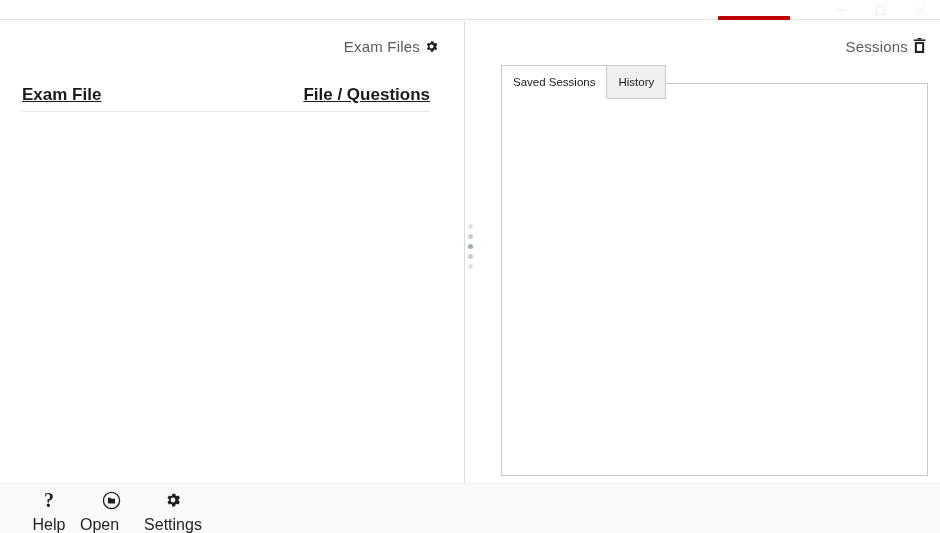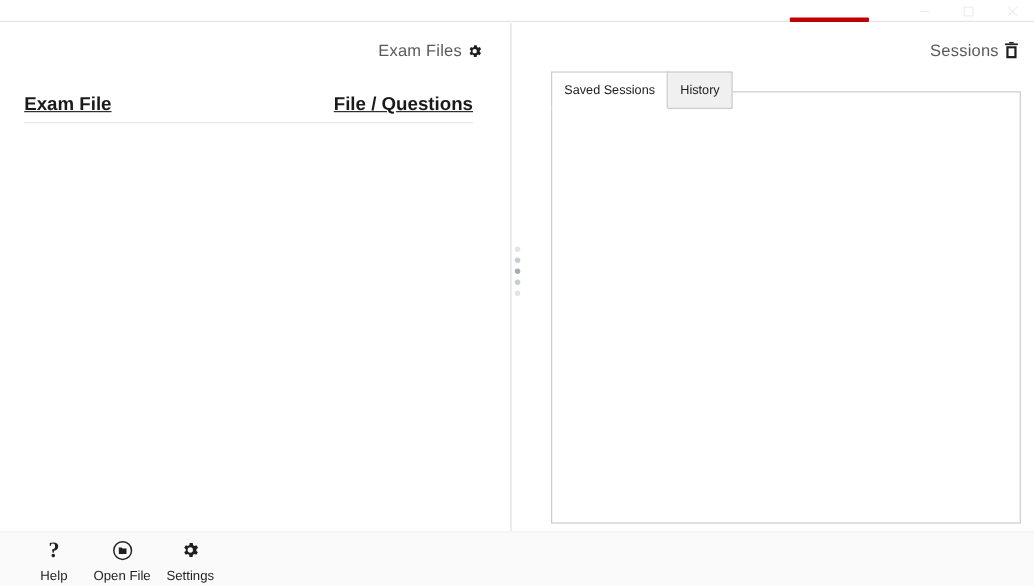--- a/index.html
+++ b/index.html
@@ -241,21 +241,21 @@
   }
   .tb-icon svg { display: block; }
   .tb-qmark {
     font-size: 20px;
     font-weight: bold;
     color: #1f1f1f;
     line-height: 20px;
     font-family: "Liberation Serif", serif;
   }
   .tb-label {
-    font-size: 12px;
+    font-size: 16px;
     color: #1f1f1f;
   }
 </style>
 </head>
 <body>
 
 <div class="titlebar">
   <div class="win-controls">
     <div class="win-btn">
       <svg width="11" height="11" viewBox="0 0 11 11" aria-hidden="true">

